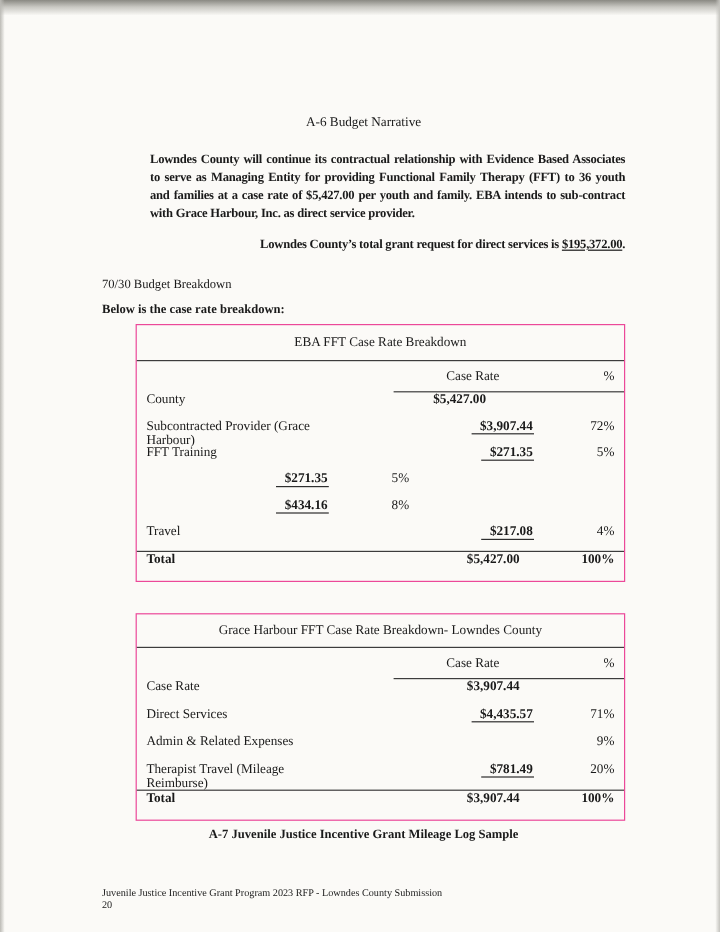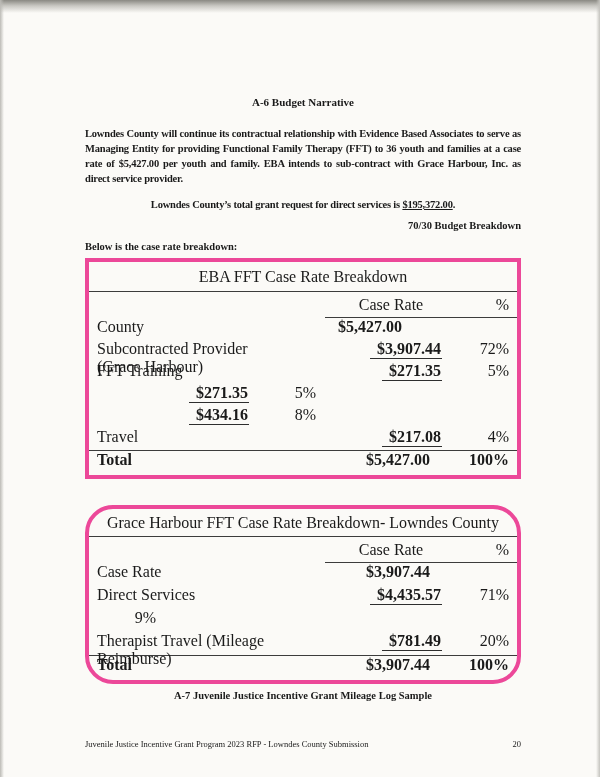--- a/index.html
+++ b/index.html
@@ -13,32 +13,32 @@
   }
   .scan-top  { position:absolute; top:0; left:0; right:0; height:13px;
                background:linear-gradient(to bottom,#8a8983,#c9c8c3 45%,#fbfaf7); }
   .scan-left { position:absolute; top:0; left:0; bottom:0; width:4px;
                background:linear-gradient(to right,#bcbbb6,rgba(251,250,247,0)); }
   .scan-right{ position:absolute; top:0; right:0; bottom:0; width:4px;
                background:linear-gradient(to left,#c4c3be,rgba(251,250,247,0)); }
 
   .content { position:absolute; left:85px; top:0; width:436px; }
 
-  .doc-title { margin-top:95px; font-size:11px; font-weight:bold; text-align:center; line-height:15px; }
+  .doc-title { margin-top:95px; font-size:11px; font-weight:normal; text-align:center; line-height:15px; }
   .para { margin-top:16px; font-size:10.5px; font-weight:bold; line-height:15px;
-          text-align:justify; letter-spacing:-0.2px; }
-  .request { margin-top:11px; text-align:center; }
+          text-align:justify; letter-spacing:-0.2px;margin-left:40px; }
+  .request { margin-top:11px; text-align:right; }
   .u { text-decoration:underline; }
-  .section-heading { margin-top:6px; font-size:10.5px; font-weight:bold; text-align:right; line-height:15px; }
+  .section-heading { margin-top:18px; font-size:10.5px; font-weight:normal; text-align:left; line-height:15px; }
   .intro { margin-top:6px; font-size:10.5px; font-weight:bold; line-height:15px; }
 
-  .tbl { margin-top:4px; border:4px solid #ec4899; font-size:16px; background:transparent; }
+  .tbl { margin-top:4px; border:1px solid #ec4899; font-size:11px; background:transparent;margin-left:28px; }
   .tbl-title { height:30px; line-height:29px; text-align:center; border-bottom:1px solid #3c3c3c; }
   .t2 .tbl-title { height:28px; line-height:27px; }
-  .t2 { margin-top:26px;border-radius:28px; }
+  .t2 { margin-top:26px; }
 
   .thead { display:flex; height:26px; }
   .thead .sp { flex:1; }
   .rgroup { width:192px; display:flex; align-items:center; align-self:stretch;
             border-bottom:1px solid #3c3c3c; }
   .h-case { flex:1; text-align:center; }
   .h-pct  { width:60px; text-align:right; padding-right:8px; }
 
   .trow { display:flex; align-items:flex-start; height:22px; }
   .t2 .trow { height:23px; }
@@ -46,21 +46,21 @@
   .c-amount { width:160px; text-align:right;font-weight:bold; }
   .c-pct    { width:75px; text-align:right; padding-right:8px; }
   .amt { display:inline-block; }
   .uline { border-bottom:1px solid #2e2e2e; padding:0 1px 0 7px; }
   .shift-a { margin-right:40px; }
   .shift-b { margin-right:12px; }
   .trow.total { height:25px; font-weight:bold; border-top:1px solid #3c3c3c; }
 
   .caption { margin-top:6px; font-size:10.5px; font-weight:bold; text-align:center; }
   .footer { position:absolute; left:85px; width:436px; top:739px;
-            display:flex; justify-content:space-between; font-size:8.5px; }
+            display:flex; justify-content:space-between; font-size:8.5px;flex-direction:column; }
 </style>
 </head>
 <body>
 
 <div class="scan-top"></div>
 <div class="scan-left"></div>
 <div class="scan-right"></div>
 
 <div class="content">
 
@@ -136,20 +136,21 @@
       <div class="c-label">Case Rate</div>
       <div class="c-amount"><span class="amt shift-b">$3,907.44</span></div>
       <div class="c-pct"></div>
     </div>
     <div class="trow">
       <div class="c-label">Direct Services</div>
       <div class="c-amount"><span class="amt uline">$4,435.57</span></div>
       <div class="c-pct">71%</div>
     </div>
     <div class="trow">
+      <div class="c-label">Admin &amp; Related Expenses</div>
       <div class="c-pct">9%</div>
     </div>
     <div class="trow">
       <div class="c-label">Therapist Travel (Mileage Reimburse)</div>
       <div class="c-amount"><span class="amt uline">$781.49</span></div>
       <div class="c-pct">20%</div>
     </div>
 
     <div class="trow total">
       <div class="c-label">Total</div>

